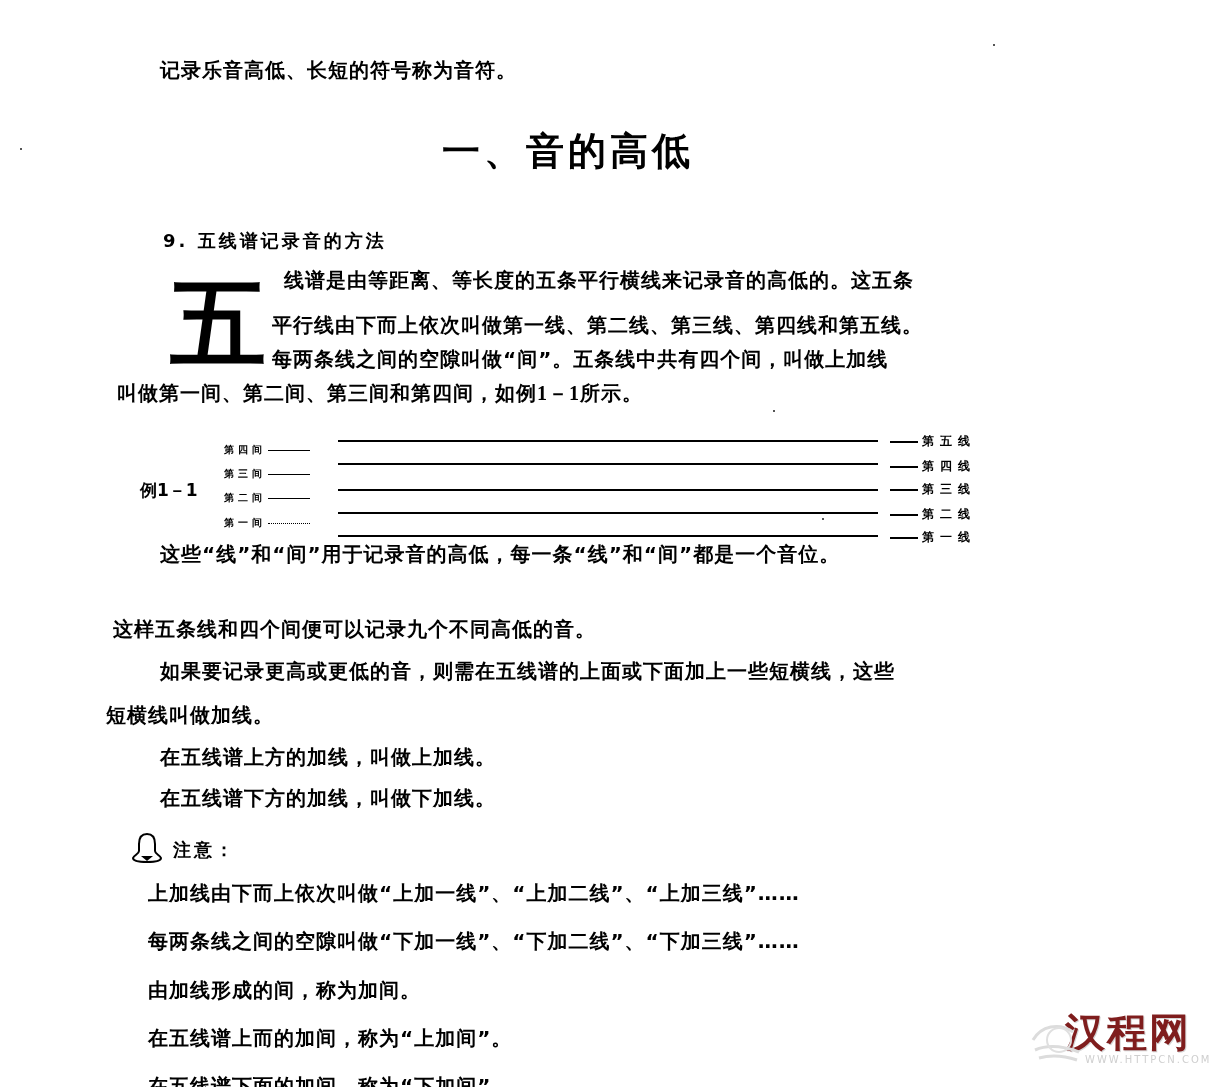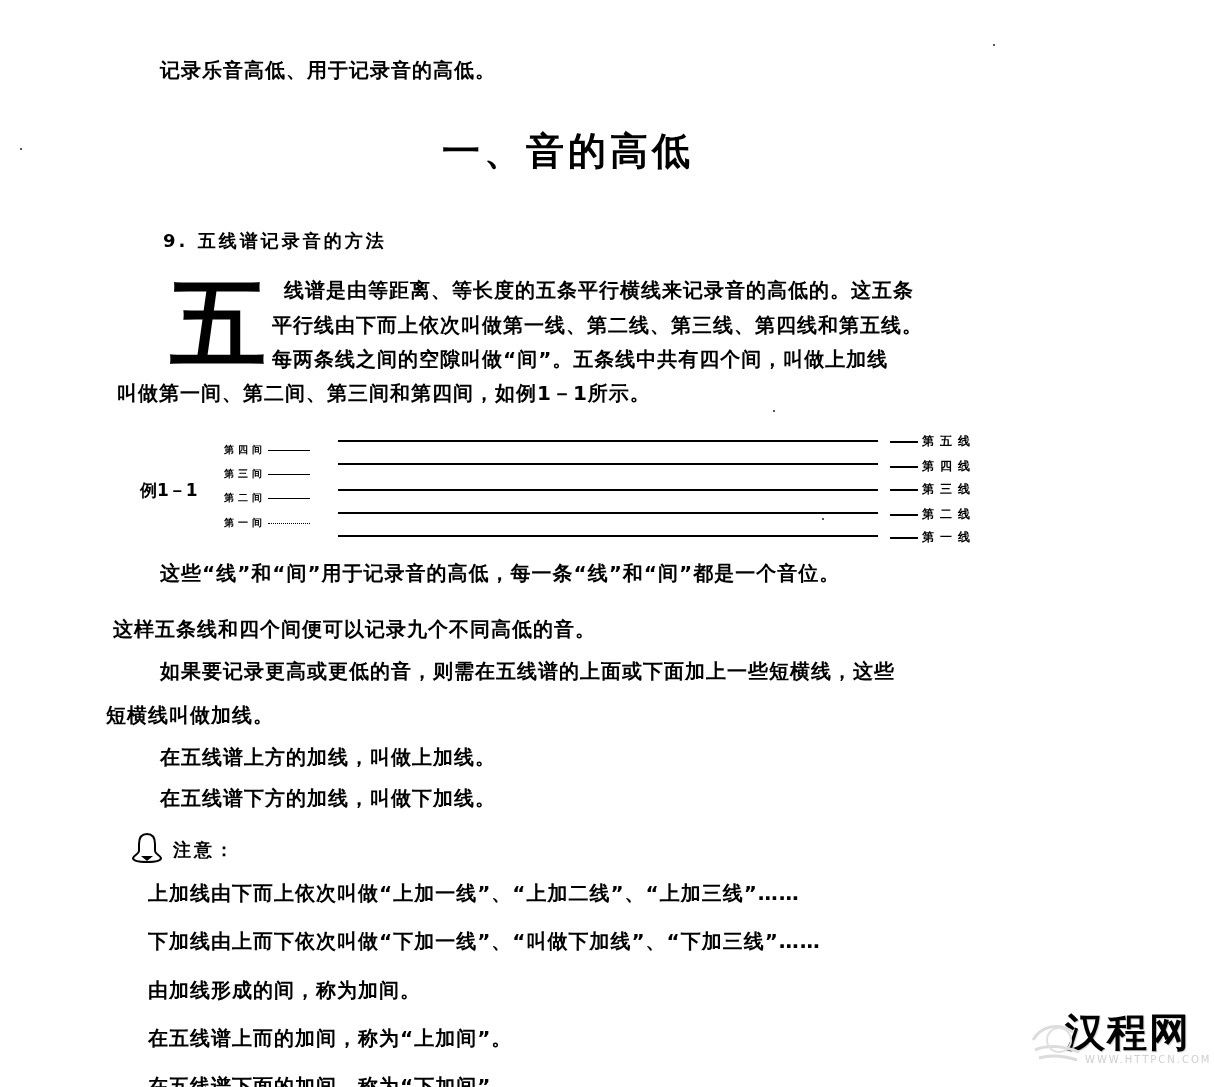--- a/index.html
+++ b/index.html
@@ -4,55 +4,55 @@
 <style>
   html, body { margin:0; padding:0; background:#ffffff; }
   body { width:1214px; height:1087px; position:relative; overflow:hidden;
          font-family:"DejaVu Sans", sans-serif; color:#000; }
   .abs { position:absolute; white-space:nowrap; }
   .txt { font-size:20px; font-weight:bold; letter-spacing:1px; line-height:24px; }
   #intro { left:160px; top:58px; }
   #heading { left:442px; top:128px; font-size:38px; font-weight:bold; letter-spacing:4px; line-height:46px; }
   #subhead { left:163px; top:229px; font-size:18px; font-weight:bold; letter-spacing:3px; line-height:24px; }
   #dropcap { left:170px; top:274px; font-family:"DejaVu Serif", serif; font-size:96px; font-weight:bold; line-height:100px; }
-  #p1l1 { top:278px;text-align:center; }
+  #p1l1 { top:268px;text-align:center; }
   #p1l2 { top:313px; left:272px; }
   #p1l3 { top:347px; left:272px; }
-  #p1l4 { top:381px; left:117px; }
+  #p1l4 { top:381px; left:117px;font-family:Liberation Serif, serif; }
   
   #ex-label { left:140px; top:479px; font-size:17px; font-weight:bold; }
   .staff-line { position:absolute; left:338px; width:540px; height:2px; background:#000; }
   .lbl-left { position:absolute; left:224px; font-size:10px; font-weight:bold; letter-spacing:4px; white-space:nowrap; }
   .lbl-left .dash { display:inline-block; width:42px; border-bottom:1px solid #000; vertical-align:middle; margin-left:2px; }
   .lbl-right { position:absolute; left:890px; font-size:12px; font-weight:bold; letter-spacing:6px; white-space:nowrap; }
   .lbl-right .dash { display:inline-block; width:28px; border-bottom:2px solid #000; vertical-align:middle; margin-right:4px; }
-  #p2l1 { left:160px; top:561px; }
+  #p2l1 { left:160px; top:542px; }
   #p2l2 { left:113px; top:617px; }
   #p3l1 { left:160px; top:659px; }
   #p3l2 { left:106px; top:703px; }
   #p4 { left:160px; top:745px; }
   #p5 { left:160px; top:786px; }
   #note { left:130px; top:832px; }
   #note-label { font-size:18px; font-weight:bold; letter-spacing:3px; vertical-align:middle; }
   #bell { display:inline-block; vertical-align:middle; margin-right:4px; }
   .n { left:148px; font-size:20px; font-weight:bold; letter-spacing:1px; }
   #n1 { top:880px; }
   #n2 { top:928px; }
   #n3 { top:977px; }
   #n4 { top:1025px; }
   #n5 { top:1073px; }
   #watermark { left:1025px; top:1010px; color:#e8e8e8; }
-  #wm-title { font-size:40px; font-weight:bold; letter-spacing:2px; line-height:44px; margin-left:40px; color:#000000; text-shadow:1px 1px 0 #d6d6d6; }
+  #wm-title { font-size:40px; font-weight:bold; letter-spacing:2px; line-height:44px; margin-left:40px; color:#7f1d1d; text-shadow:1px 1px 0 #d6d6d6; }
   #wm-url { font-size:10px; letter-spacing:2px; margin-left:60px; color:#cfcfcf; }
   .speck { position:absolute; width:2px; height:2px; background:#555; }
 </style>
 </head>
 <body>
 
-<div class="abs txt" id="intro">记录乐音高低、用于记录音的高低。</div>
+<div class="abs txt" id="intro">记录乐音高低、长短的符号称为音符。</div>
 
 <div class="abs" id="heading">一、音的高低</div>
 
 <div class="abs" id="subhead">9. 五线谱记录音的方法</div>
 
 <div class="abs" id="dropcap">五</div>
 <div class="abs txt" id="p1l1" style="left:284px">线谱是由等距离、等长度的五条平行横线来记录音的高低的。这五条</div>
 <div class="abs txt" id="p1l2">平行线由下而上依次叫做第一线、第二线、第三线、第四线和第五线。</div>
 <div class="abs txt" id="p1l3">每两条线之间的空隙叫做“间”。五条线中共有四个间，叫做上加线</div>
 <div class="abs txt" id="p1l4">叫做第一间、第二间、第三间和第四间，如例1－1所示。</div>
@@ -89,21 +89,21 @@
   <span id="bell">
     <svg width="34" height="32" viewBox="0 0 34 32">
       <path d="M17 2 C11 2 9 7 9 12 L9 19 C9 22 4 23 3 26 C3 29 8 30 17 30 C26 30 31 29 31 26 C30 23 25 22 25 19 L25 12 C25 7 23 2 17 2 Z" fill="none" stroke="#000" stroke-width="2"></path>
       <path d="M11 24 L17 29 L23 24 Z" fill="#000"></path>
     </svg>
   </span>
   <span id="note-label">注意：</span>
 </div>
 
 <div class="abs n" id="n1">上加线由下而上依次叫做“上加一线”、“上加二线”、“上加三线”……</div>
-<div class="abs n" id="n2">下加线由上而下依次叫做“下加一线”、“叫做下加线”、“下加三线”……</div>
+<div class="abs n" id="n2">每两条线之间的空隙叫做“下加一线”、“下加二线”、“下加三线”……</div>
 <div class="abs n" id="n3">由加线形成的间，称为加间。</div>
 <div class="abs n" id="n4">在五线谱上而的加间，称为“上加间”。</div>
 <div class="abs n" id="n5">在五线谱下面的加间，称为“下加间”。</div>
 
 <div class="abs" id="watermark">
   <svg width="60" height="60" viewBox="0 0 60 60" style="position:absolute;left:0;top:0">
     <path d="M8 30 C16 16 34 12 48 22 M10 40 C24 34 38 36 54 42 M14 48 C28 44 40 46 52 50" fill="none" stroke="#dcdcdc" stroke-width="3"></path>
     <circle cx="34" cy="30" r="12" fill="none" stroke="#e0e0e0" stroke-width="2"></circle>
   </svg>
   <div id="wm-title">汉程网</div>

